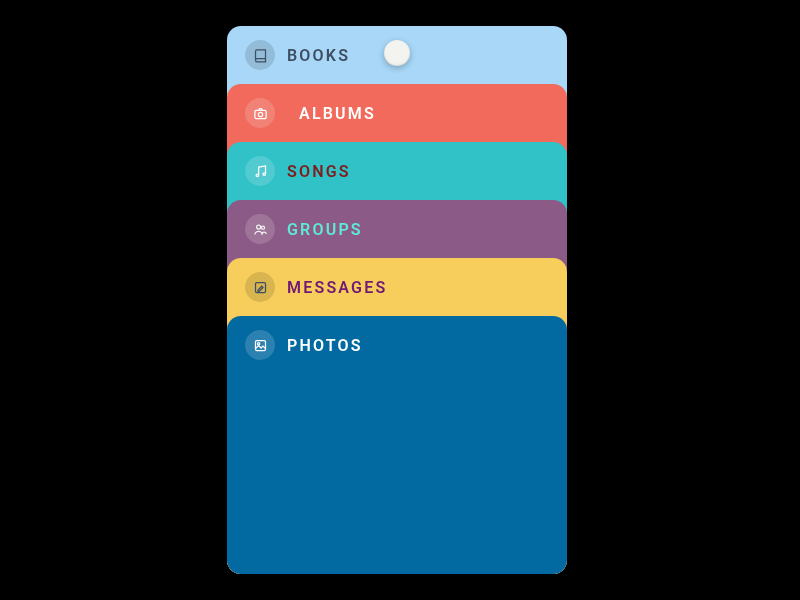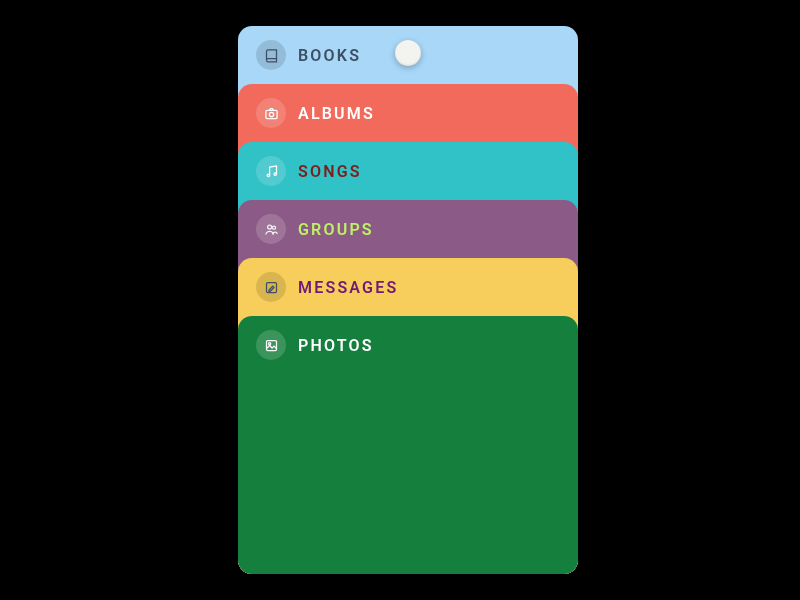--- a/index.html
+++ b/index.html
@@ -7,21 +7,21 @@
       width: 800px;
       height: 600px;
       background: #000;
       position: relative;
       font-family: -apple-system, BlinkMacSystemFont, "Segoe UI", Roboto, "Helvetica Neue", Arial, sans-serif;
       overflow: hidden;
     }
     .stack {
       position: absolute;
       top: 26px;
-      left: 238px;
+      left: 227px;
       width: 340px;
       height: 468px;
     }
     .card {
       position: absolute;
       left: 0;
       width: 100%;
       border-radius: 14px;
       padding: 14px 18px;
     }
@@ -89,21 +89,21 @@
 
   <div class="card" style="top:58px;height:490px;background:#F16A5C;">
     <div class="card-header">
       <span class="icon-circ light">
         <svg viewBox="0 0 24 24" fill="none" stroke="#FFFFFF" stroke-width="2">
           <rect x="3" y="7" width="18" height="13" rx="2"></rect>
           <circle cx="12" cy="13.5" r="3.5"></circle>
           <path d="M9 7l1.5-3h3L15 7"></path>
         </svg>
       </span>
-      <span class="label" style="color:#FFFFFF;">ALBUMS</span>
+      <span class="label" style="color:#FFFFFF;margin-left:12px;">ALBUMS</span>
     </div>
   </div>
 
   <div class="card" style="top:116px;height:432px;background:#30C2C6;">
     <div class="card-header">
       <span class="icon-circ light">
         <svg viewBox="0 0 24 24" fill="none" stroke="#FFFFFF" stroke-width="2">
           <path d="M9 18V5l11-2v13"></path>
           <circle cx="7" cy="18" r="2"></circle>
           <circle cx="18" cy="16" r="2"></circle>
@@ -116,37 +116,37 @@
   <div class="card" style="top:174px;height:374px;background:#8C5A86;">
     <div class="card-header">
       <span class="icon-circ light">
         <svg viewBox="0 0 24 24" fill="none" stroke="#F2F2F2" stroke-width="2">
           <circle cx="9" cy="8" r="3.2"></circle>
           <circle cx="16" cy="9" r="2.5"></circle>
           <path d="M3 20c0-3 3-5 6-5s6 2 6 5"></path>
           <path d="M14 20c0-2.2 1.8-4 4-4s3 1 3 3"></path>
         </svg>
       </span>
-      <span class="label" style="color:#bef264;">GROUPS</span>
+      <span class="label" style="color:#5eead4;">GROUPS</span>
     </div>
   </div>
 
   <div class="card" style="top:232px;height:316px;background:#F7CE5B;">
     <div class="card-header">
       <span class="icon-circ">
         <svg viewBox="0 0 24 24" fill="none" stroke="#3E4E63" stroke-width="2">
           <rect x="4" y="4" width="16" height="16" rx="2"></rect>
           <path d="M8 16l6-6 2 2-6 6H8v-2z"></path>
         </svg>
       </span>
       <span class="label" style="color:#701a75;">MESSAGES</span>
     </div>
   </div>
 
-  <div class="card" style="top:290px;height:258px;background:#15803d;">
+  <div class="card" style="top:290px;height:258px;background:#0369a1;">
     <div class="card-header">
       <span class="icon-circ light">
         <svg viewBox="0 0 24 24" fill="none" stroke="#FFFFFF" stroke-width="2">
           <rect x="4" y="4" width="16" height="16" rx="2"></rect>
           <circle cx="9" cy="9" r="1.8"></circle>
           <path d="M4 17l5-5 4 4 3-3 4 4"></path>
         </svg>
       </span>
       <span class="label" style="color:#FFFFFF;">PHOTOS</span>
     </div>

